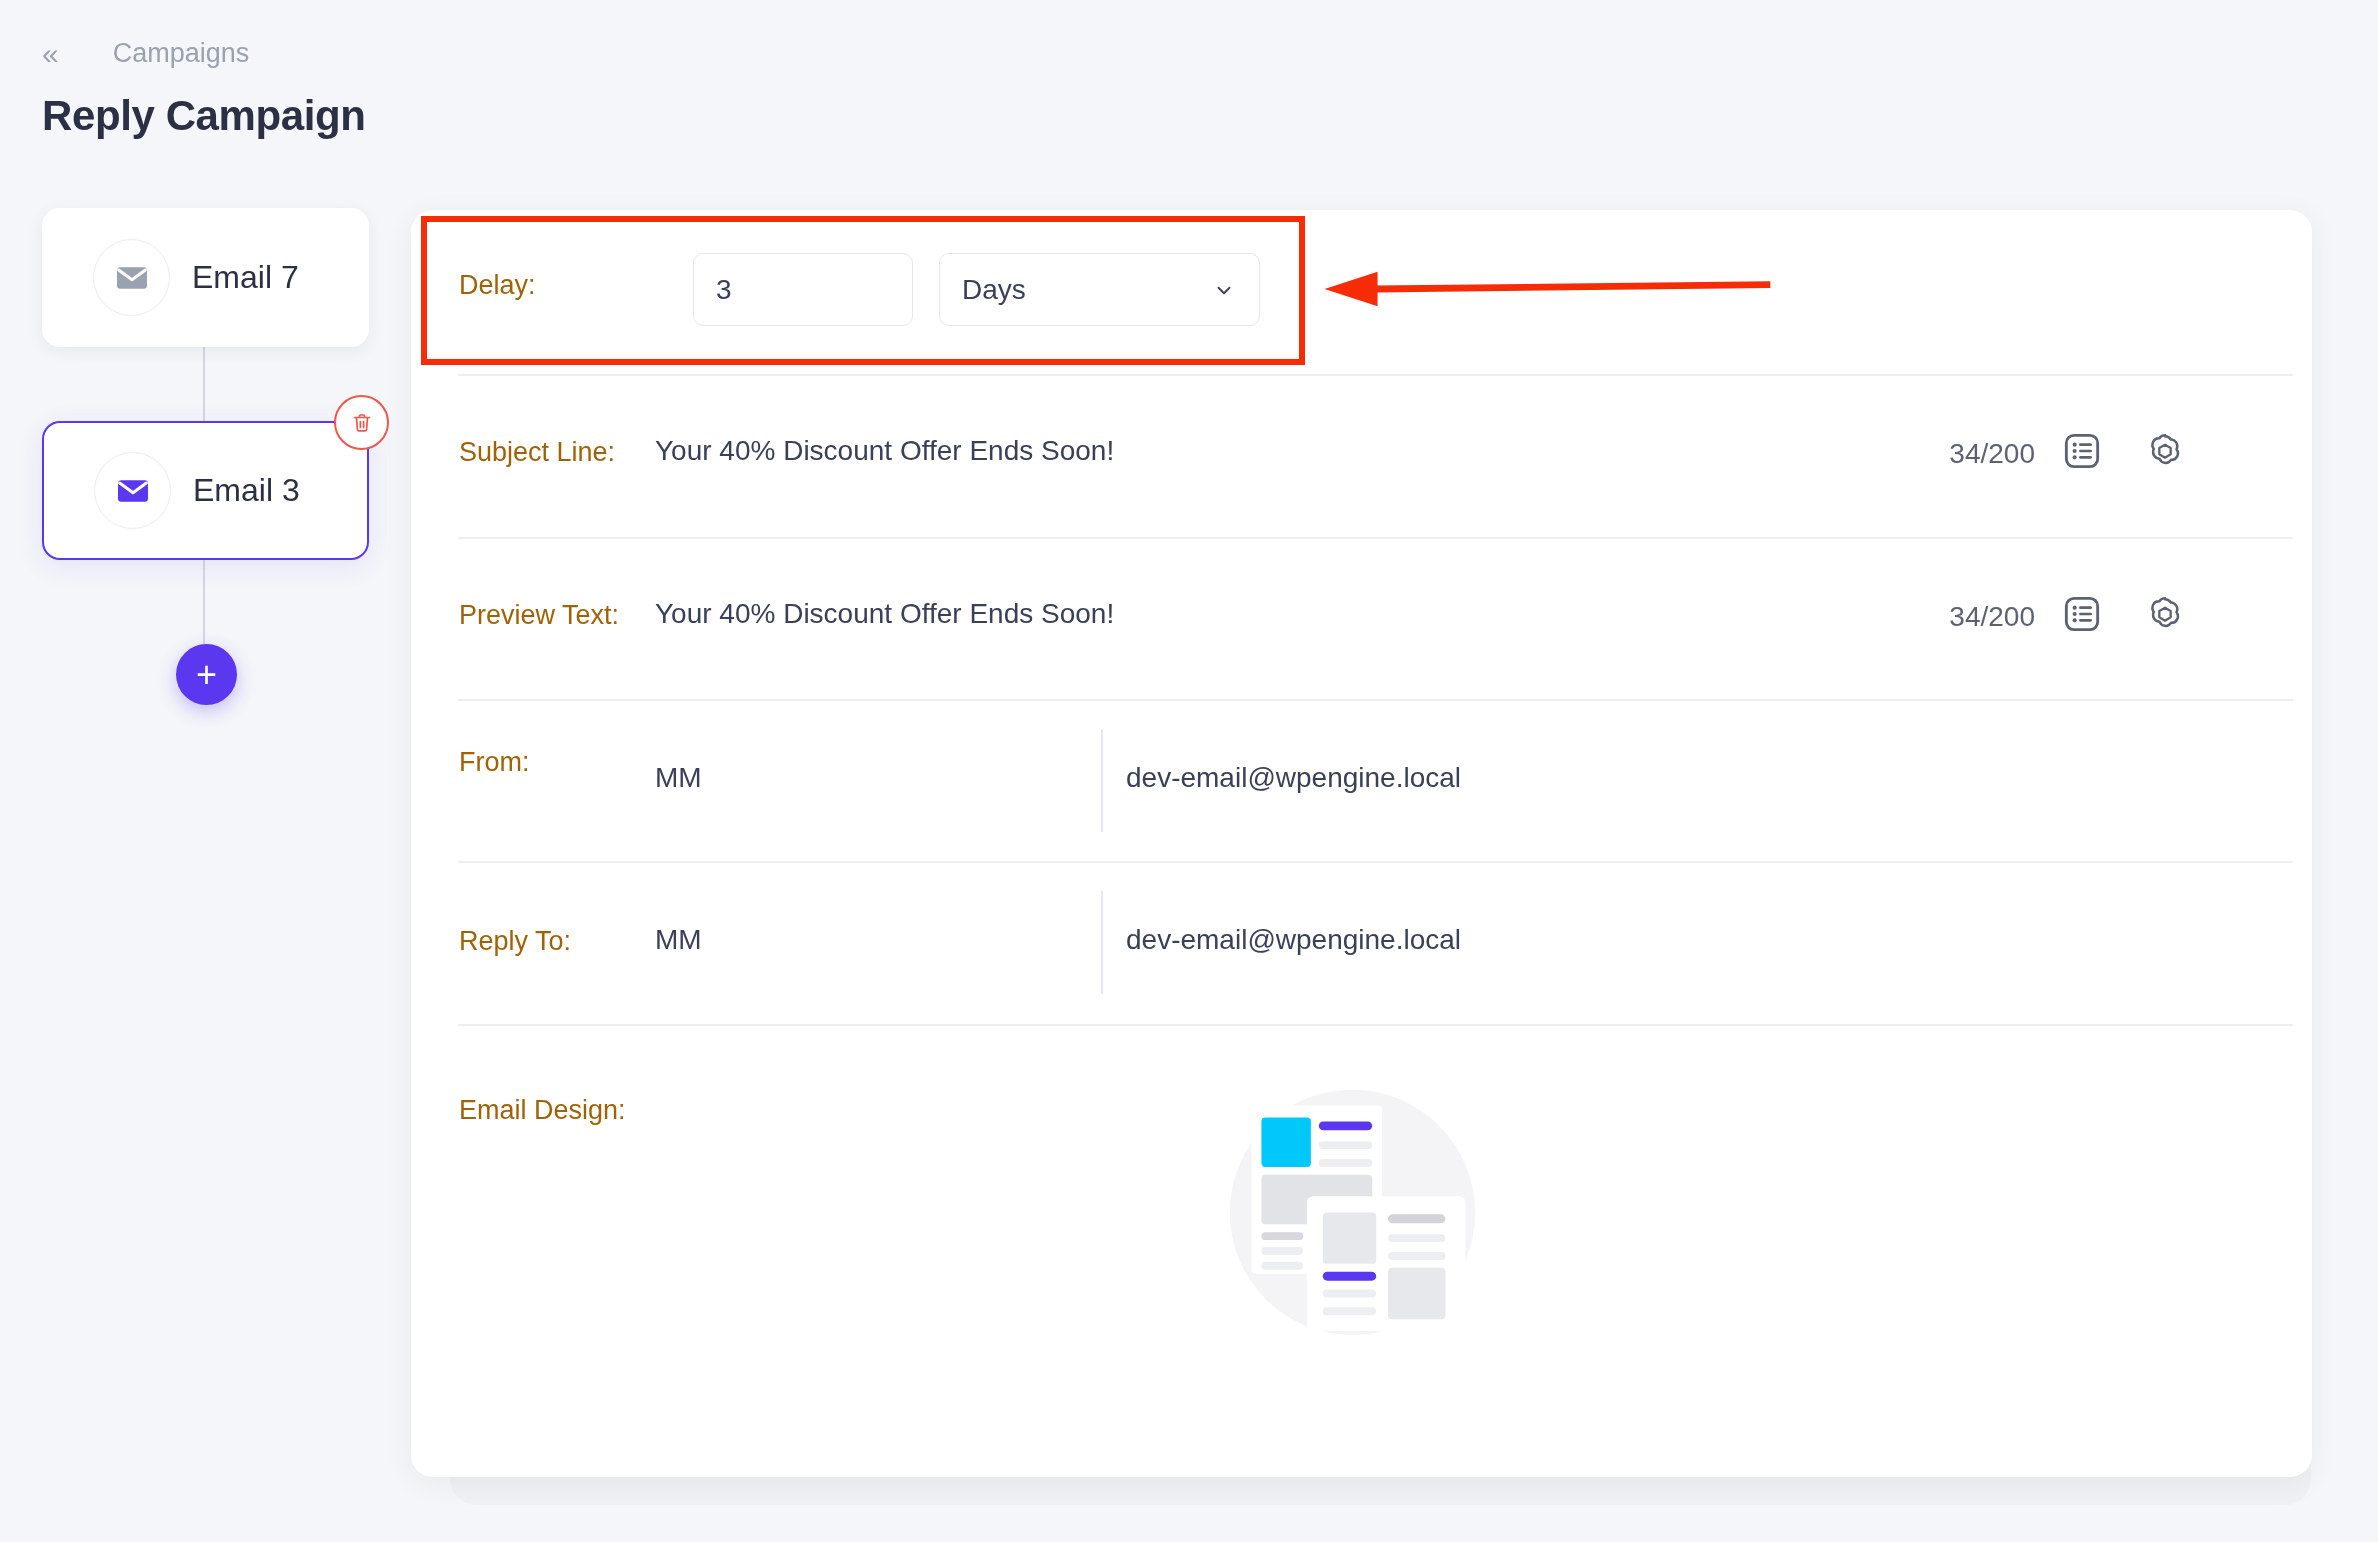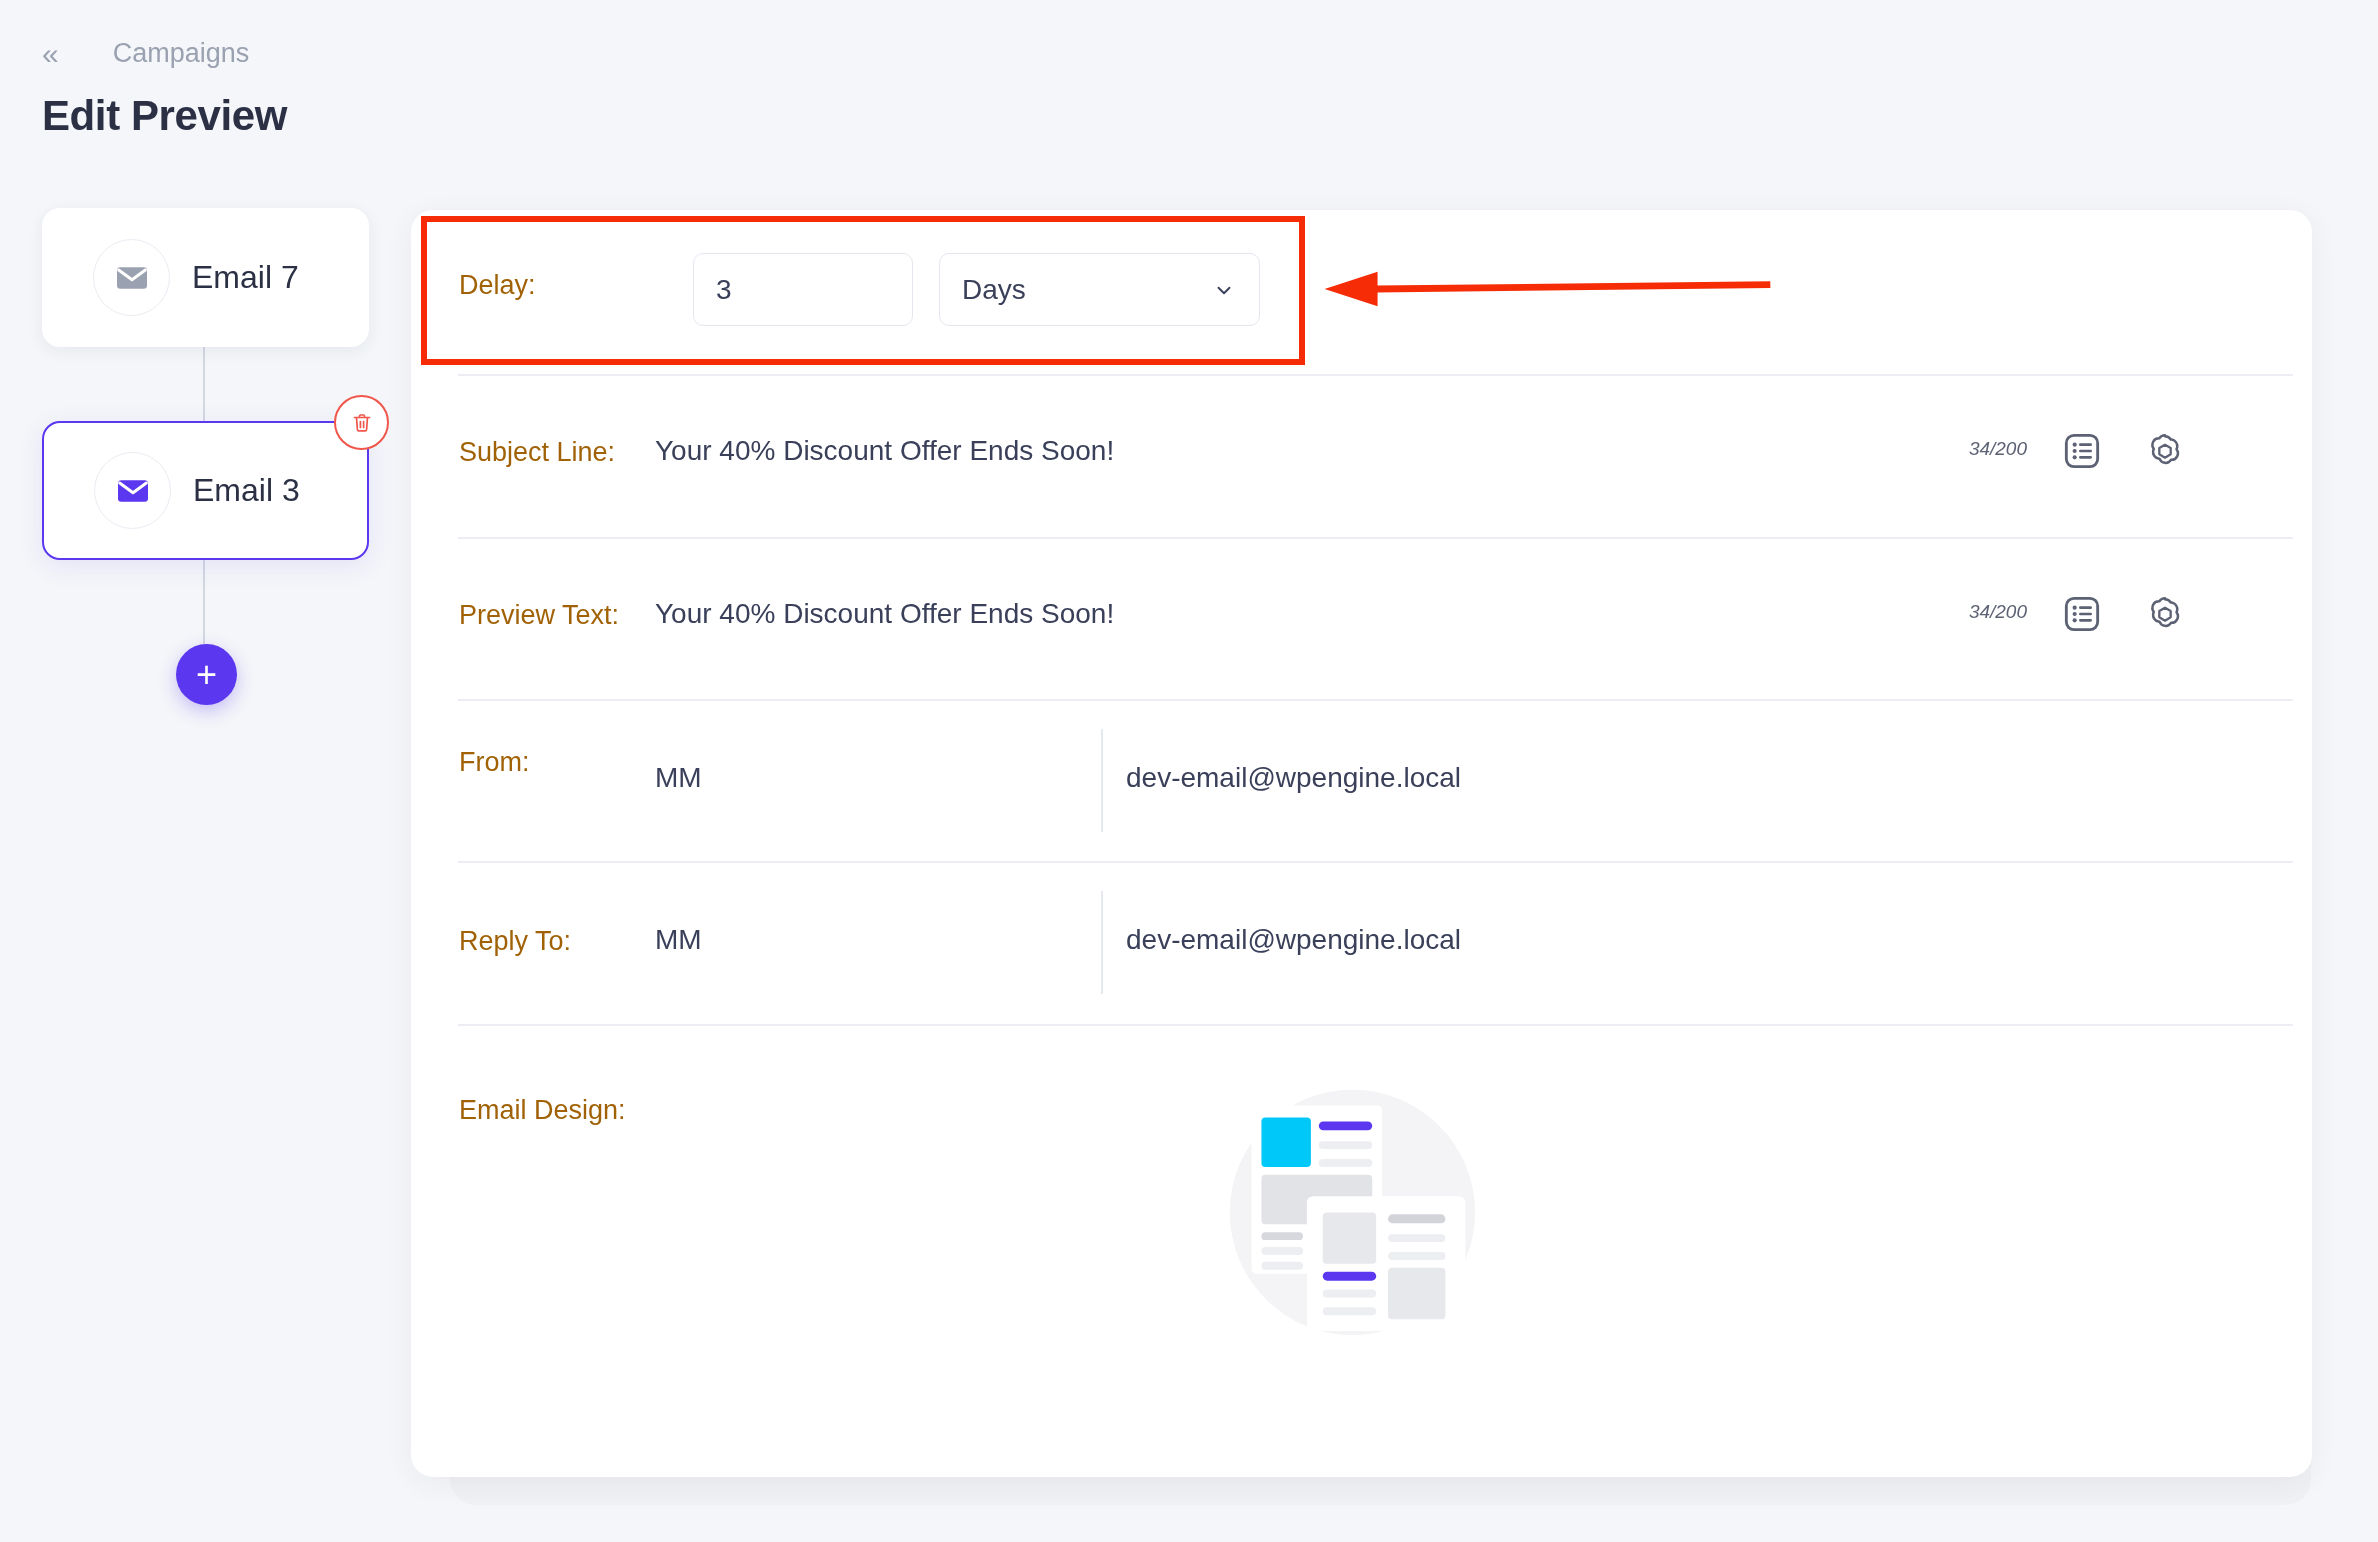--- a/index.html
+++ b/index.html
@@ -134,22 +134,22 @@
   }
   .unit-select .sel-text { font-size: 28px; color: #3a405a; }
   .chev-down {
     position: absolute; right: 24px; top: 50%;
     transform: translateY(-50%);
     width: 22px; height: 22px;
   }
 
   
   .counter {
-    position: absolute; right: 285px;
-    font-size: 19px; color: #5c6274; font-style: italic;
+    position: absolute; right: 277px;
+    font-size: 28px; color: #5c6274;
   }
   .icon-btn {
     position: absolute; width: 40px; height: 40px; cursor: pointer;
   }
   .icon-list { right: 210px; }
   .icon-ai { right: 127px; }
 
   .vbar {
     position: absolute; width: 2px; background: #e6e8ef;
   }
@@ -182,21 +182,21 @@
 </style>
 </head>
 <body>
 
 <div class="page">
 
   <div class="breadcrumb">
     <span class="breadcrumb-chev">«</span>
     <span class="breadcrumb-label">Campaigns</span>
   </div>
-  <div class="page-title">Edit Preview</div>
+  <div class="page-title">Reply Campaign</div>
 
   <div class="rail">
     <div class="connector conn-1"></div>
     <div class="connector conn-2"></div>
 
     <div class="node node-1">
       <div class="node-icon-wrap">
         <svg width="40" height="40" viewBox="0 0 24 24" fill="none">
           <path d="M3 7.5a2 2 0 0 1 2-2h14a2 2 0 0 1 2 2v9a2 2 0 0 1-2 2H5a2 2 0 0 1-2-2v-9Z" fill="#9aa1b0"></path>
           <path d="M4 7.2 12 13l8-5.8" stroke="#ffffff" stroke-width="1.8" fill="none" stroke-linecap="round" stroke-linejoin="round"></path>

